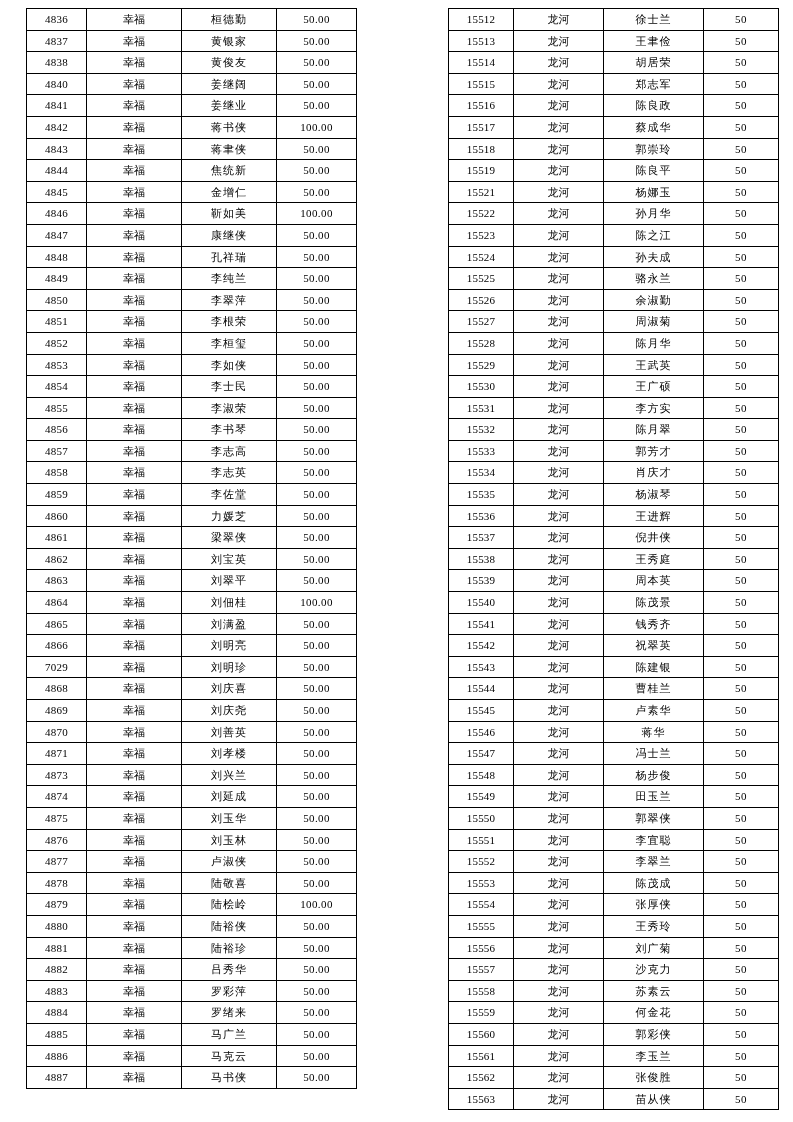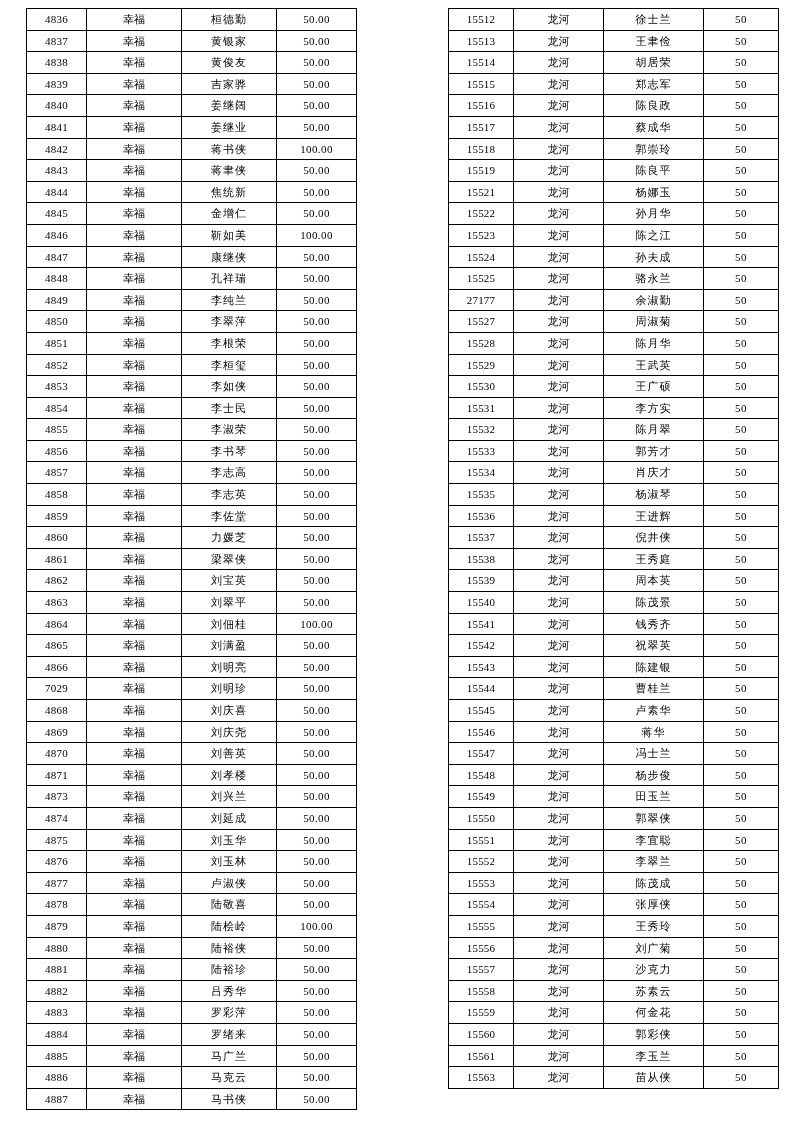--- a/index.html
+++ b/index.html
@@ -81,26 +81,20 @@
           <td class="name">黄银家</td>
           <td class="amt">50.00</td>
         </tr>
         <tr>
           <td class="id">4838</td>
           <td class="vil">幸福</td>
           <td class="name">黄俊友</td>
           <td class="amt">50.00</td>
         </tr>
         <tr>
-          <td class="id">4839</td>
-          <td class="vil">幸福</td>
-          <td class="name">吉家骅</td>
-          <td class="amt">50.00</td>
-        </tr>
-        <tr>
           <td class="id">4840</td>
           <td class="vil">幸福</td>
           <td class="name">姜继阔</td>
           <td class="amt">50.00</td>
         </tr>
         <tr>
           <td class="id">4841</td>
           <td class="vil">幸福</td>
           <td class="name">姜继业</td>
           <td class="amt">50.00</td>
@@ -458,21 +452,21 @@
           <td class="name">孙夫成</td>
           <td class="amt">50</td>
         </tr>
         <tr>
           <td class="id">15525</td>
           <td class="vil">龙河</td>
           <td class="name">骆永兰</td>
           <td class="amt">50</td>
         </tr>
         <tr>
-          <td class="id">27177</td>
+          <td class="id">15526</td>
           <td class="vil">龙河</td>
           <td class="name">余淑勤</td>
           <td class="amt">50</td>
         </tr>
         <tr>
           <td class="id">15527</td>
           <td class="vil">龙河</td>
           <td class="name">周淑菊</td>
           <td class="amt">50</td>
         </tr>
@@ -671,20 +665,26 @@
         <tr>
           <td class="id">15560</td>
           <td class="vil">龙河</td>
           <td class="name">郭彩侠</td>
           <td class="amt">50</td>
         </tr>
         <tr>
           <td class="id">15561</td>
           <td class="vil">龙河</td>
           <td class="name">李玉兰</td>
+          <td class="amt">50</td>
+        </tr>
+        <tr>
+          <td class="id">15562</td>
+          <td class="vil">龙河</td>
+          <td class="name">张俊胜</td>
           <td class="amt">50</td>
         </tr>
         <tr>
           <td class="id">15563</td>
           <td class="vil">龙河</td>
           <td class="name">苗从侠</td>
           <td class="amt">50</td>
         </tr>
       </tbody>
   </table>

